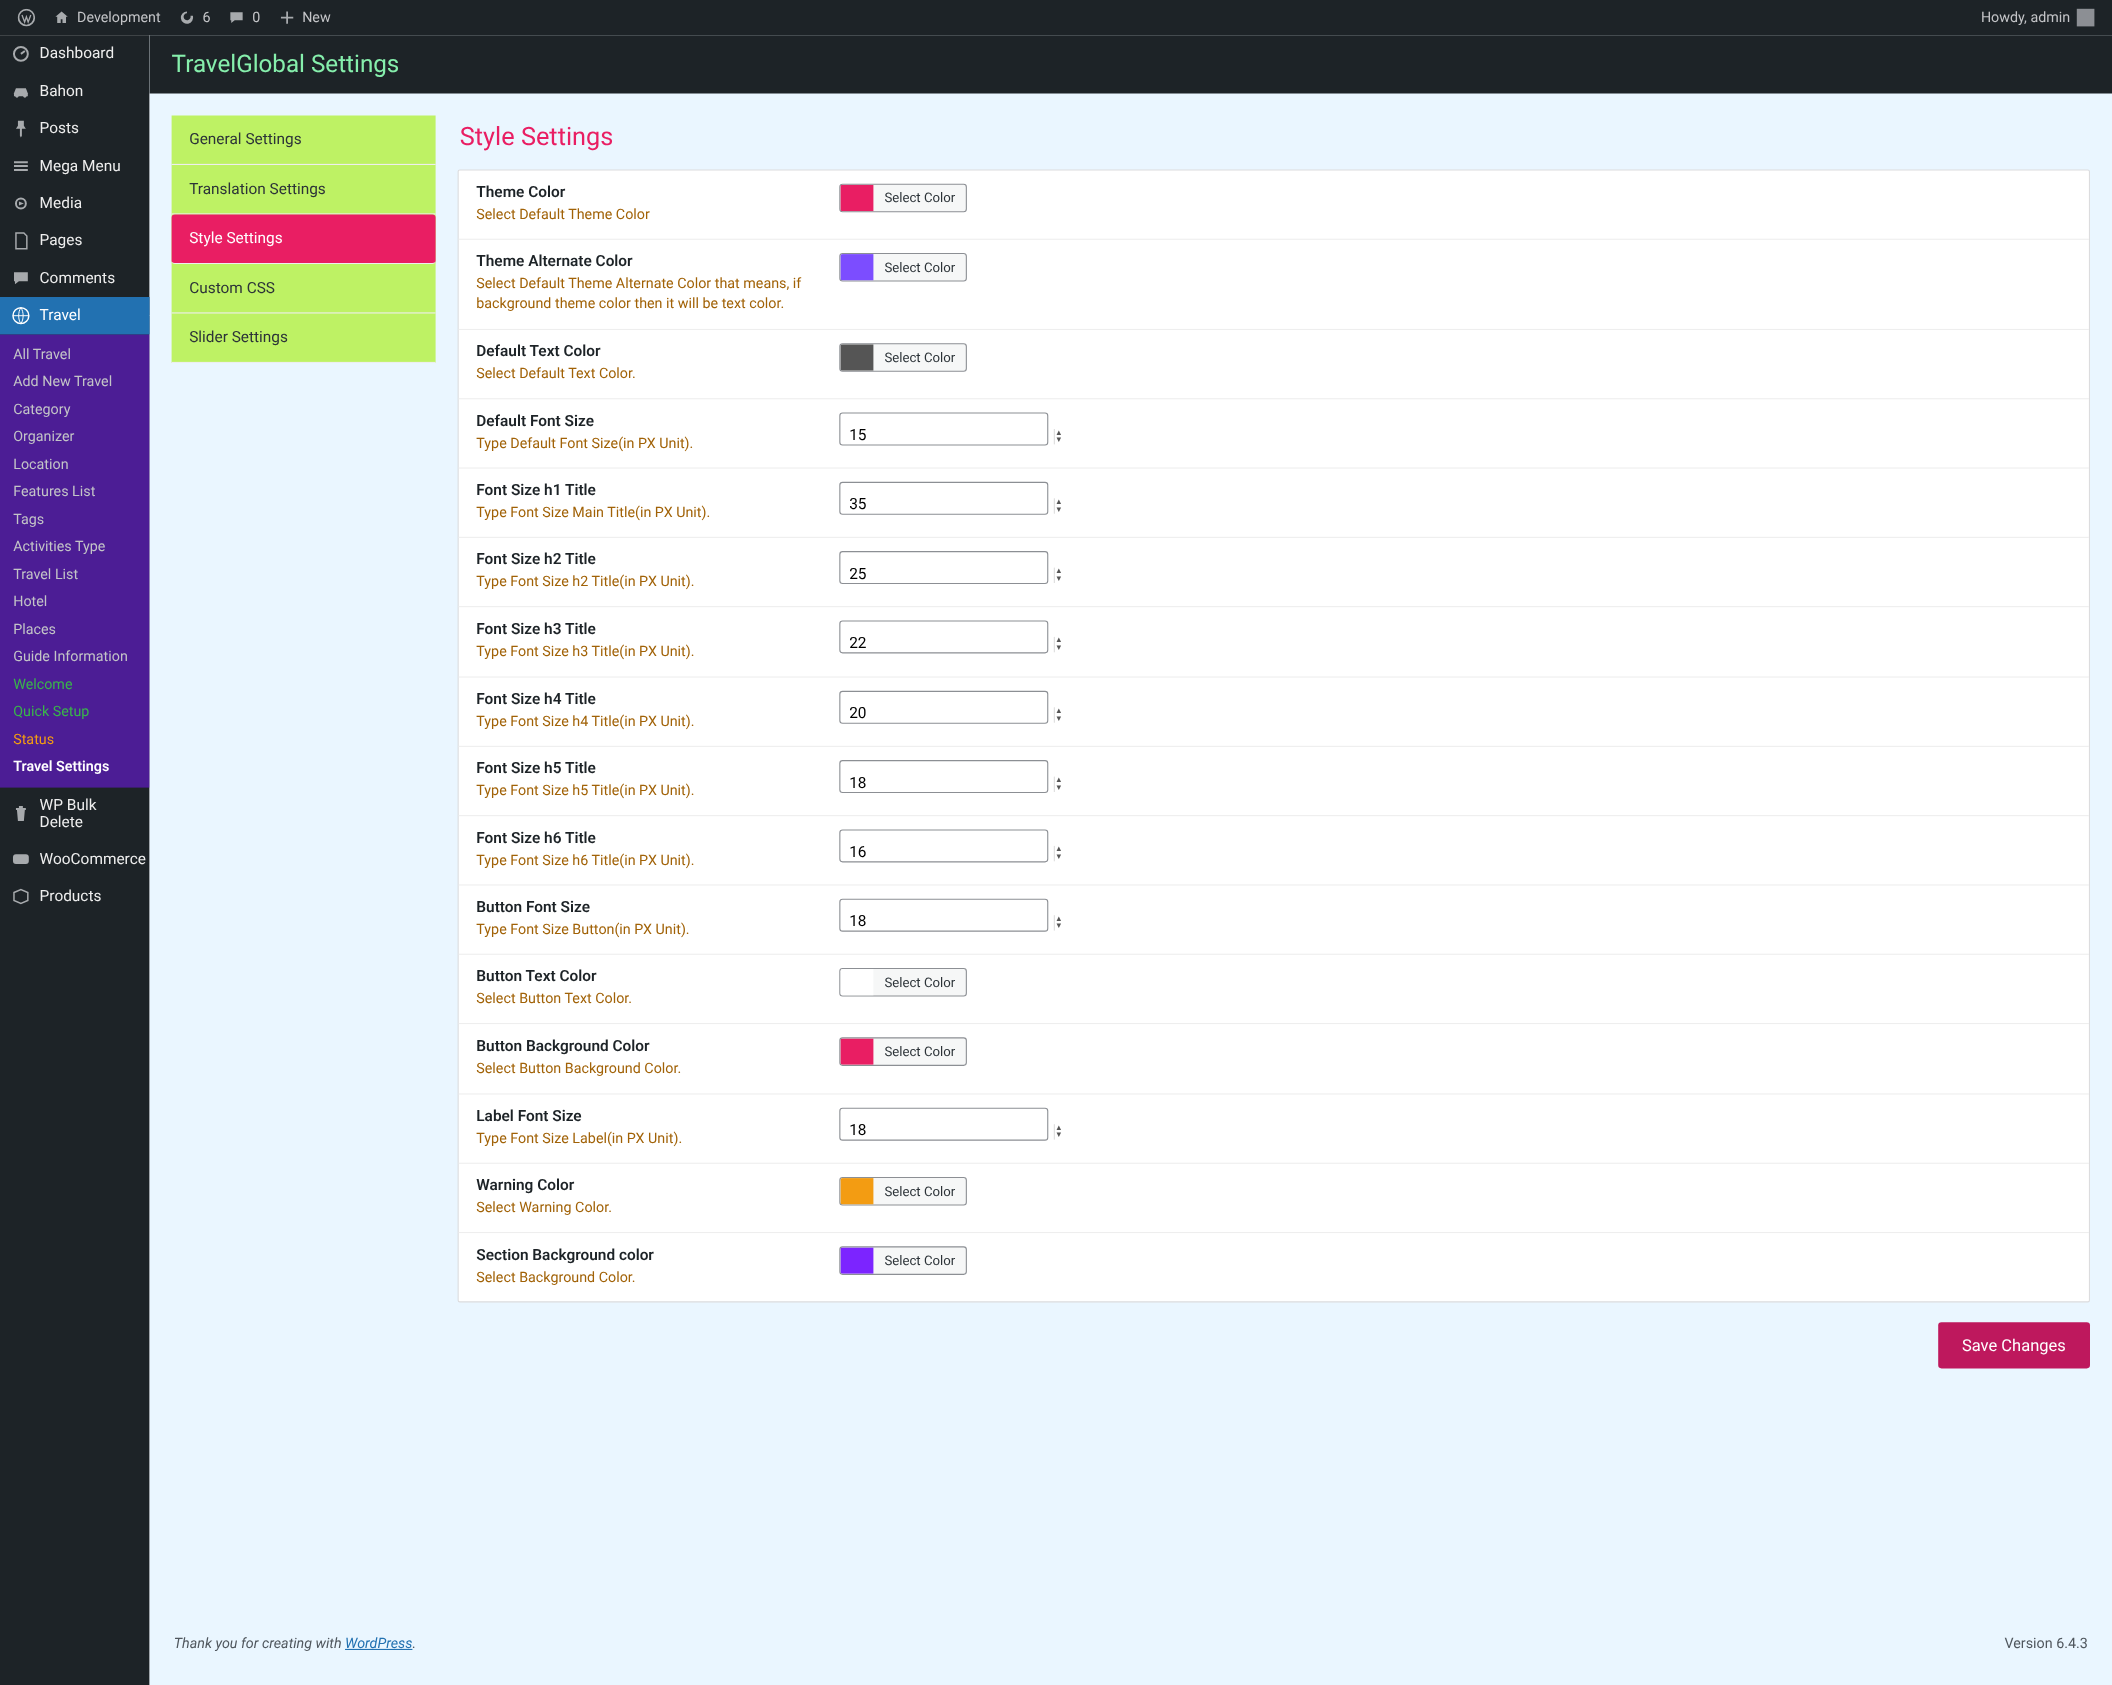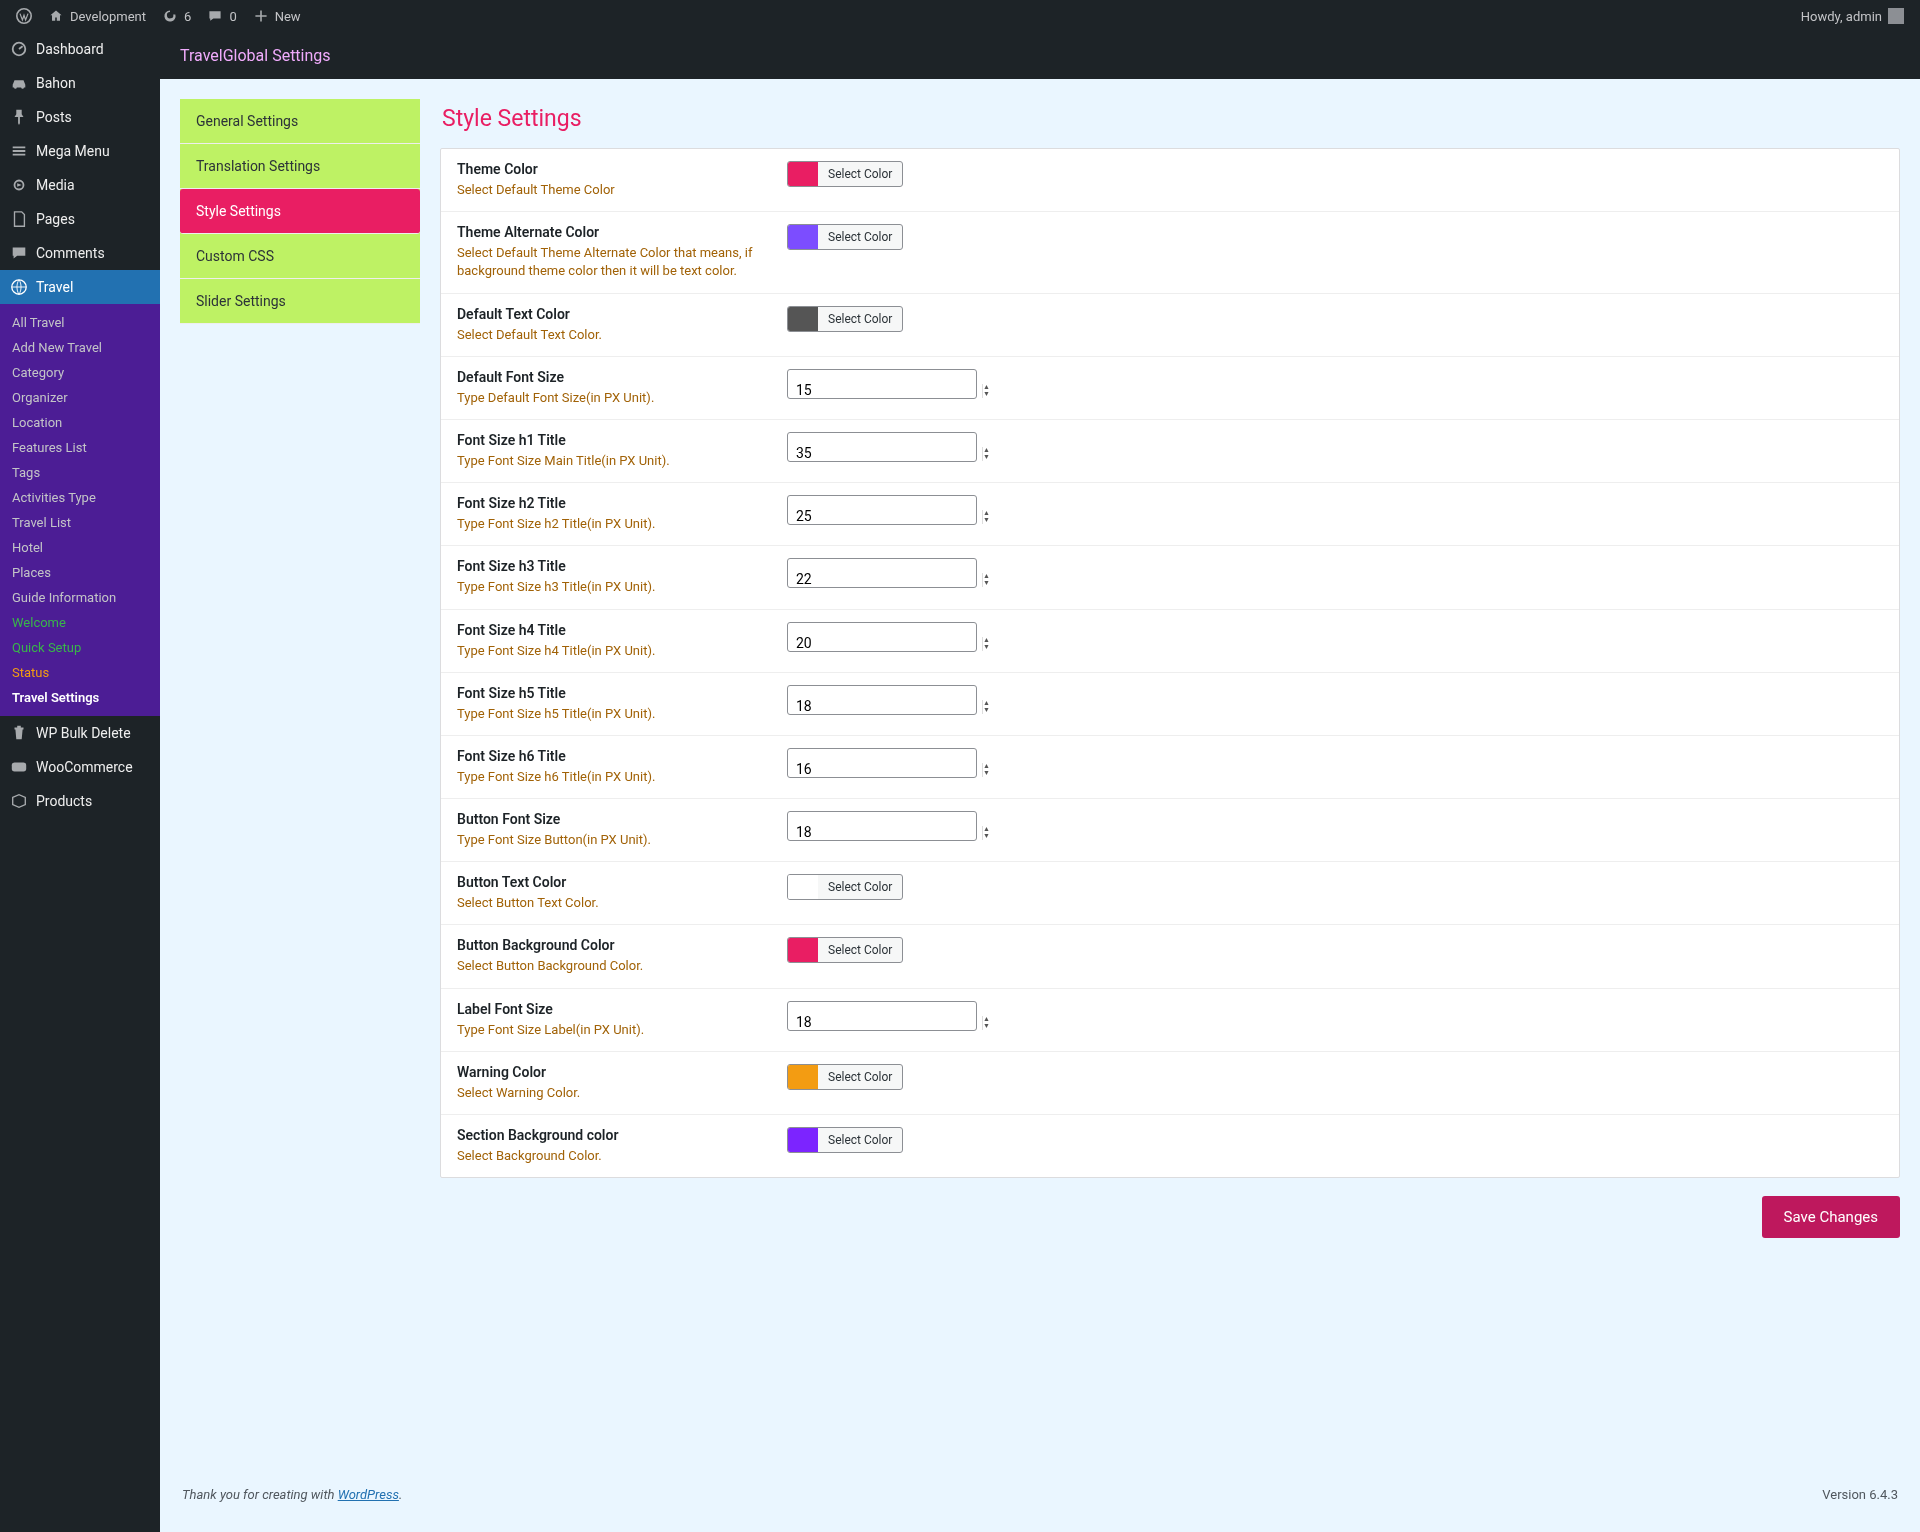--- a/index.html
+++ b/index.html
@@ -7,35 +7,35 @@
 
 
 .adminbar { height: 32px; background: #1d2327; color: #c3c4c7; display: flex; align-items: center; justify-content: space-between; padding: 0 8px; font-size: 13px; }
 .adminbar-left, .adminbar-right { display: flex; align-items: center; gap: 0; }
 .adminbar .item { display: flex; align-items: center; color: #c3c4c7; padding: 0 8px; height: 32px; cursor: pointer; gap: 6px; }
 .adminbar svg { width: 16px; height: 16px; fill: #a7aaad; }
 .avatar-sq { width: 16px; height: 16px; background: #8c8f94; display: inline-block; }
 
 
 .layout { display: flex; min-height: calc(100vh - 32px); }
-.adminmenu { width: 160px; background: #1d2327; color: #c3c4c7; font-size: 14px; flex-shrink: 0; }
+.adminmenu { width: 136px; background: #1d2327; color: #c3c4c7; font-size: 14px; flex-shrink: 0; }
 .adminmenu .menu-item { display: flex; align-items: center; gap: 8px; padding: 8px 10px; cursor: pointer; color: #eee; }
 .adminmenu .menu-item.current { background: #2271b1; color: #fff; position: relative; }
 .adminmenu .menu-item.current::after { content:""; position:absolute; right:-8px; top:50%; margin-top:-8px; border:8px solid transparent; border-right-color:#eaf6ff; }
 .adminmenu .menu-item svg { width: 18px; height: 18px; fill: #a7aaad; flex-shrink:0; }
 .adminmenu .menu-item.current svg { fill: #fff; }
 .adminmenu .submenu { background: #4c1d95; padding: 6px 0; }
 .adminmenu .submenu .sub-item { padding: 5px 12px; font-size: 13px; color: #c3c4c7; cursor: pointer; }
 .adminmenu .submenu .sub-item.hl-green { color: #39b54a; }
 .adminmenu .submenu .sub-item.hl-orange { color: #f39c12; }
 .adminmenu .submenu .sub-item.hl-white { color: #fff; font-weight: 600; }
 
 
 .wrap { flex: 1; background: #eaf6ff; padding: 0 20px 30px 20px; display:flex; flex-direction:column; }
-.page-header { background: #1d2327; color: #f0abfc; margin: 0 -20px 20px -20px; padding: 14px 20px; font-size: 16px; font-weight: 400; }
+.page-header { background: #1d2327; color: #86efac; margin: 0 -20px 20px -20px; padding: 14px 20px; font-size: 22px; font-weight: 400; }
 .settings-body { display: flex; gap: 20px; flex:1; align-items:flex-start; }
 
 
 .settings-tabs { width: 240px; background: #bef264; }
 .settings-tabs .tab { padding: 14px 16px; font-size: 14px; border-bottom: 1px solid #eee; cursor: pointer; color:#2c3338; }
 .settings-tabs .tab.active { background: #e91e63; color: #fff; border-radius:3px; }
 
 
 .panel { flex: 1; }
 .panel-title { color: #e91e63; font-size: 23px; font-weight: 400; margin: 6px 0 16px 2px; }

